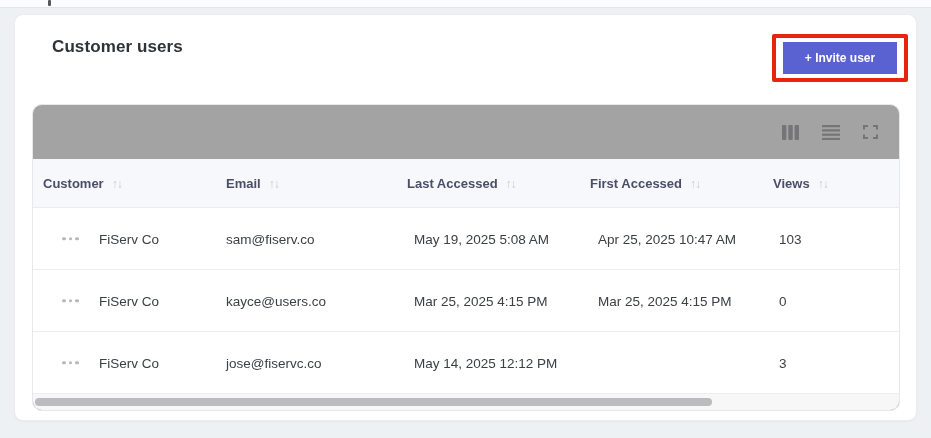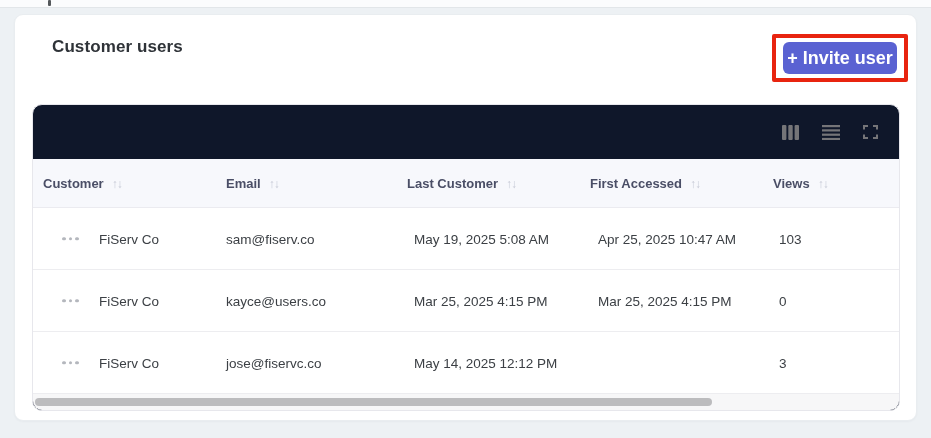--- a/index.html
+++ b/index.html
@@ -37,40 +37,40 @@
   }
   .page-subtitle {
     position: absolute; left: 20px; top: 47px;
     font-size: 13.5px; color: #45494e; line-height: 18px;
   }
   .invite-btn {
     position: absolute; left: 768px; top: 27px;
     width: 114px; height: 32px;
     background: #5a62d2;
     color: #ffffff;
-    border: none; border-radius: 6px;
+    border: none; border-radius: 0;
     font-family: "Liberation Sans", sans-serif;
-    font-size: 18px; font-weight: 700;
+    font-size: 12px; font-weight: 700;
     cursor: pointer;
     display: flex; align-items: center; justify-content: center;
   }
   .annotation-box {
     position: absolute; left: 757px; top: 19px;
     width: 136px; height: 48px;
     border: 4px solid #e8240f;
     border-radius: 2px;
     pointer-events: none;
     z-index: 10;
   }
   .table-card {
     position: absolute; left: 17px; top: 89px;
     width: 868px; height: 307px;
     border: 1px solid #e7e7ec;
     border-radius: 10px;
-    background: #0f172a;
+    background: #a3a3a3;
     overflow: hidden;
   }
   .table-toolbar {
     height: 54px;
     display: flex; align-items: center; justify-content: flex-end;
     gap: 23px; padding-right: 21px;
   }
   .tool-icon { display: flex; align-items: center; cursor: pointer; }
   .thead {
     position: relative; height: 49px;
@@ -164,21 +164,21 @@
       <div class="thead">
         <div class="th" style="left:10px">
           <span>Customer</span>
           <span class="sort-glyph">↑↓</span>
         </div>
         <div class="th" style="left:193px">
           <span>Email</span>
           <span class="sort-glyph">↑↓</span>
         </div>
         <div class="th" style="left:374px">
-          <span>Last Customer</span>
+          <span>Last Accessed</span>
           <span class="sort-glyph">↑↓</span>
         </div>
         <div class="th" style="left:557px">
           <span>First Accessed</span>
           <span class="sort-glyph">↑↓</span>
         </div>
         <div class="th" style="left:740px">
           <span>Views</span>
           <span class="sort-glyph">↑↓</span>
         </div>

